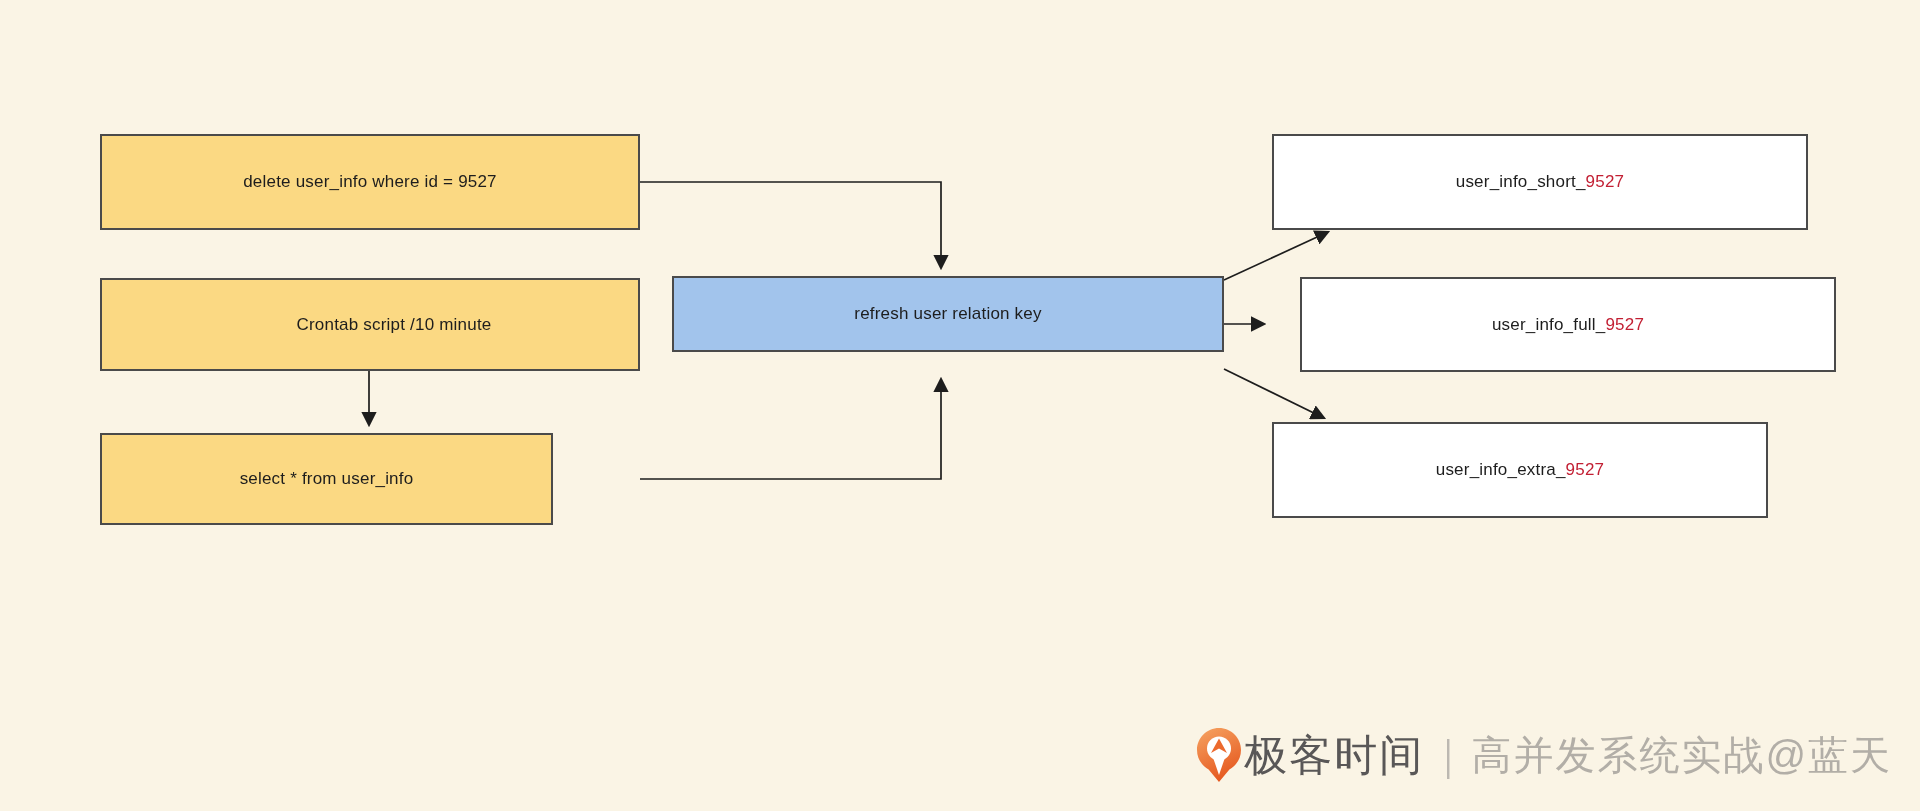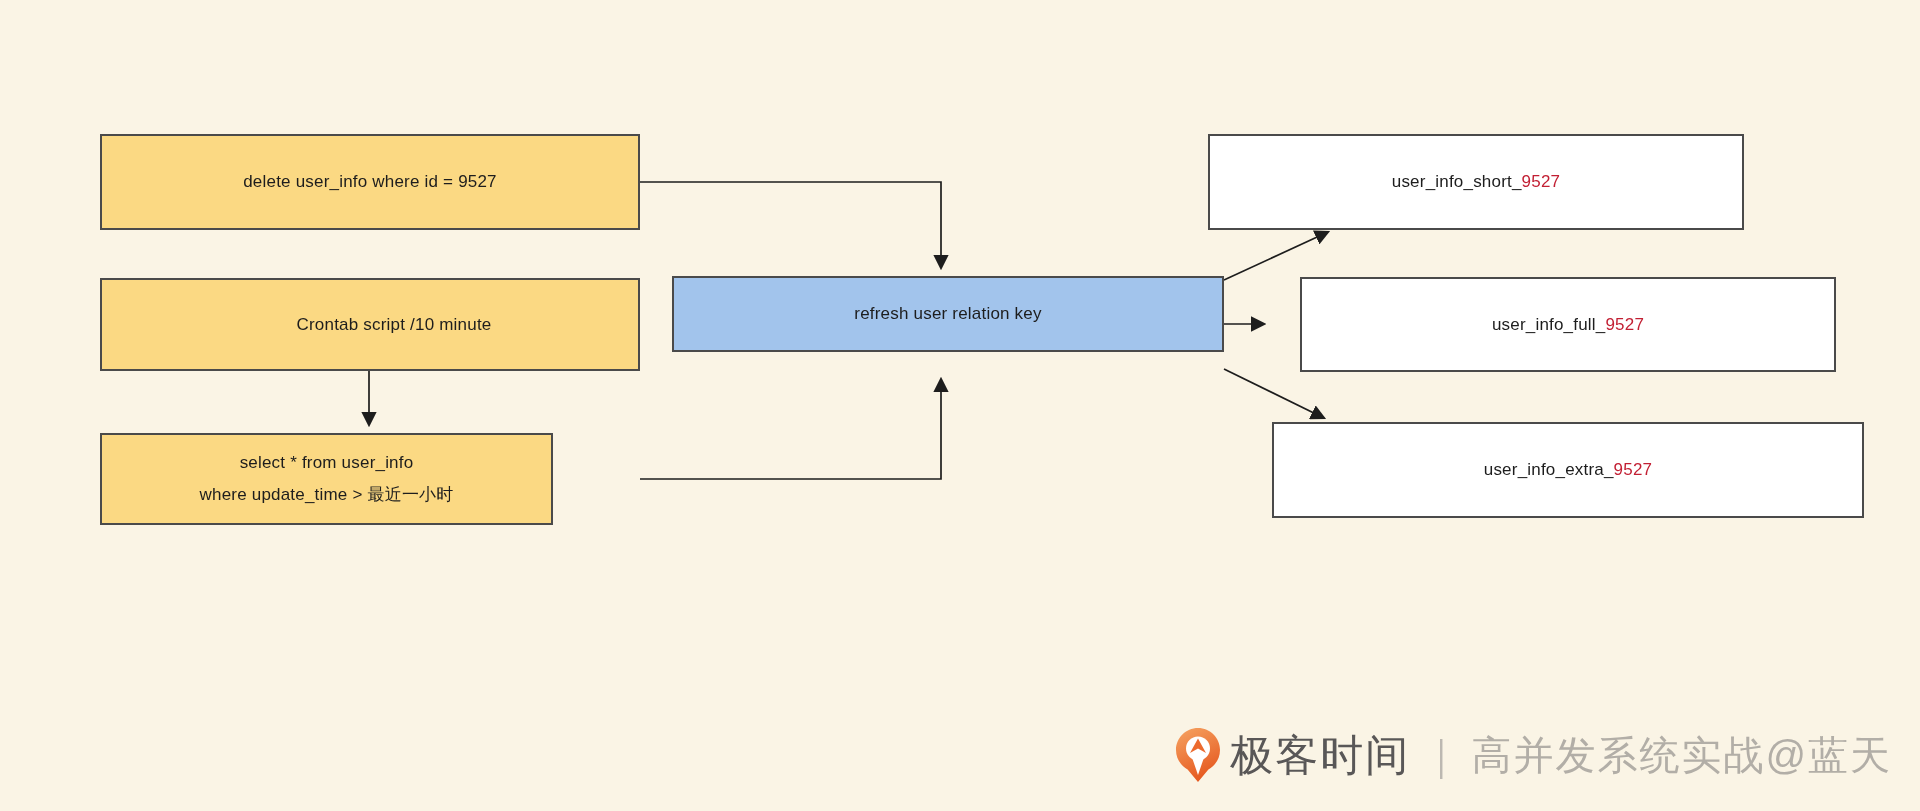--- a/index.html
+++ b/index.html
@@ -36,32 +36,32 @@
   }
   .node--yellow { background: #fbd983; }
   .node--blue   { background: #a2c4ec; }
   .node--white  { background: #ffffff; }
   .suffix-red   { color: #c21f33; }
 
   .n-delete  { left: 100px;  top: 134px; width: 540px; height: 96px; }
   .n-crontab { left: 100px;  top: 278px; width: 540px; height: 93px; padding-left: 48px; }
   .n-select  { left: 100px;  top: 433px; width: 453px; height: 92px; }
   .n-refresh { left: 672px;  top: 276px; width: 552px; height: 76px; }
-  .n-short   { left: 1208px; top: 134px; width: 536px; height: 96px; }
+  .n-short   { left: 1272px; top: 134px; width: 536px; height: 96px; }
   .n-full    { left: 1272px; top: 277px; width: 536px; height: 95px; margin-left: 28px; }
-  .n-extra   { left: 1272px; top: 422px; width: 592px; height: 96px; }
+  .n-extra   { left: 1272px; top: 422px; width: 496px; height: 96px; }
 
   .footer {
     position: absolute;
     right: 28px;
     top: 722px;
     height: 66px;
     display: flex;
     align-items: center;
-    gap: 9px;
+    gap: 2px;
     user-select: none;
   }
   .footer .brand {
     font-size: 43px;
     font-weight: 500;
     color: #595757;
     letter-spacing: 2px;
     line-height: 1;
   }
   .footer .sep {
@@ -102,21 +102,20 @@
   <div class="node node--yellow n-delete">
     <span>delete user_info where id = 9527</span>
   </div>
 
   <div class="node node--yellow n-crontab">
     <span>Crontab script /10 minute</span>
   </div>
 
   <div class="node node--yellow n-select">
     <span>select * from user_info</span>
-    <span>where update_time &gt; 最近一小时</span>
   </div>
 
   <div class="node node--blue n-refresh">
     <span>refresh user relation key</span>
   </div>
 
   <div class="node node--white n-short">
     <span><span>user_info_short_</span><span class="suffix-red">9527</span></span>
   </div>
 

